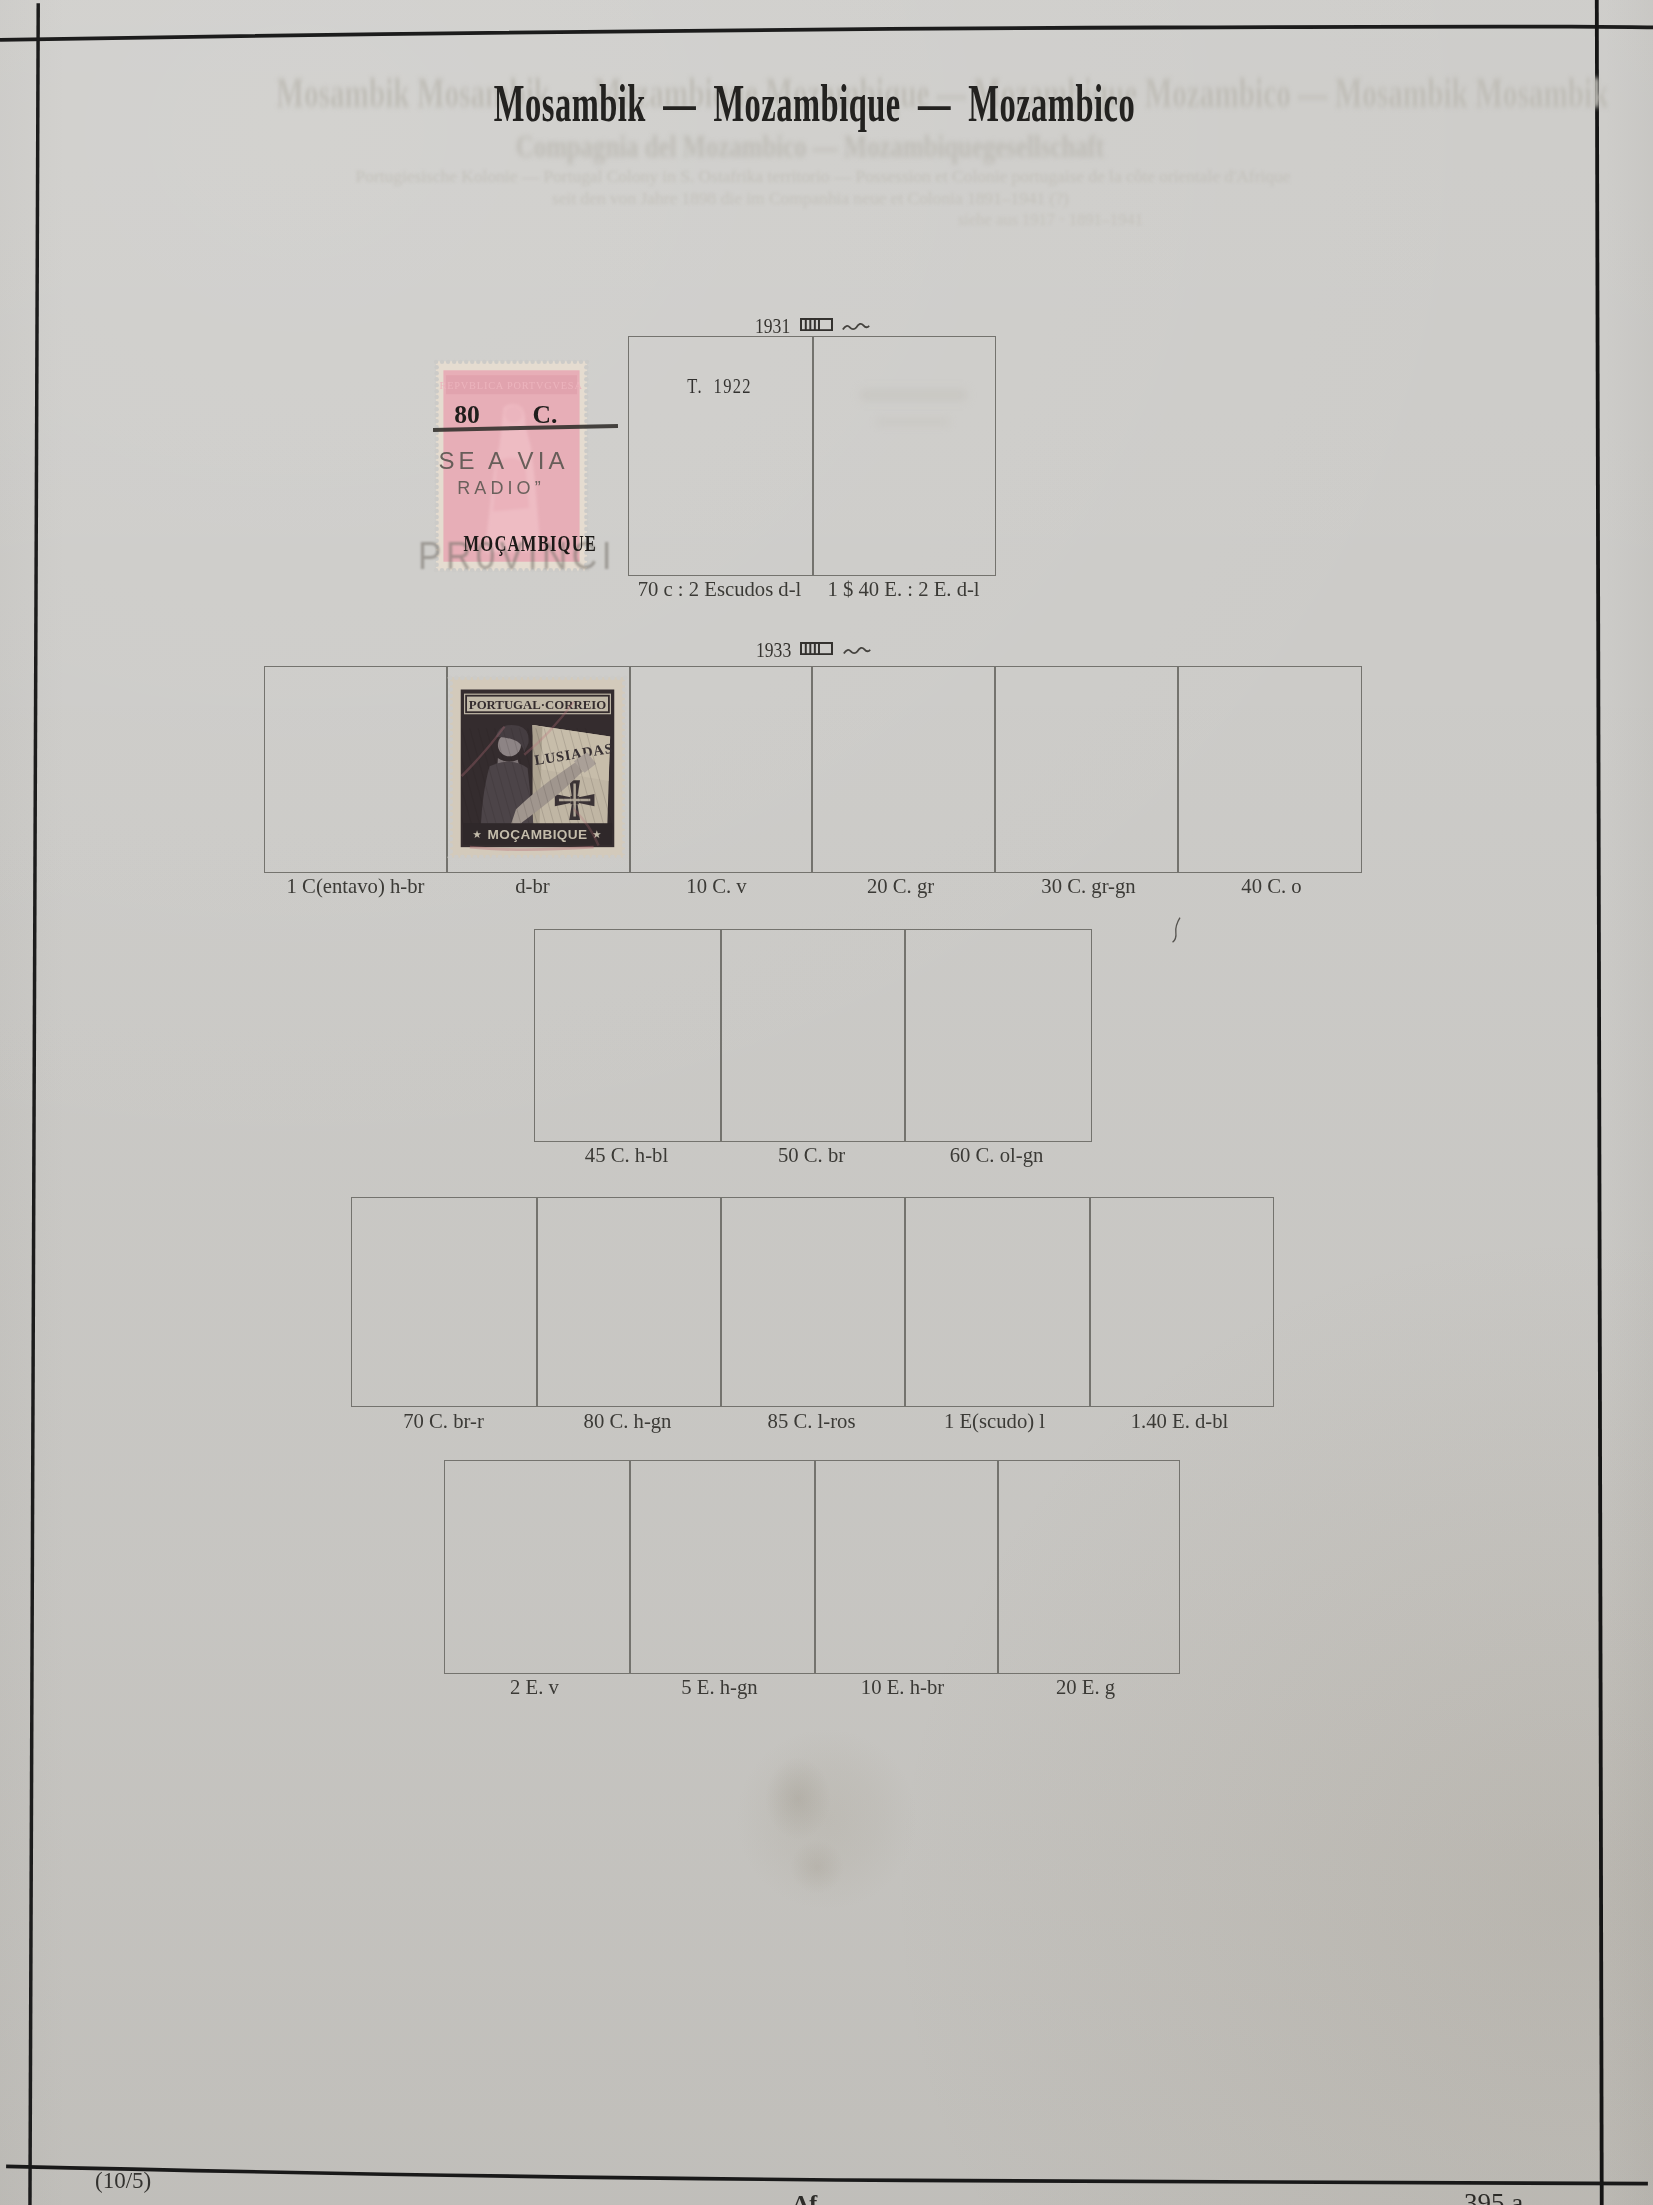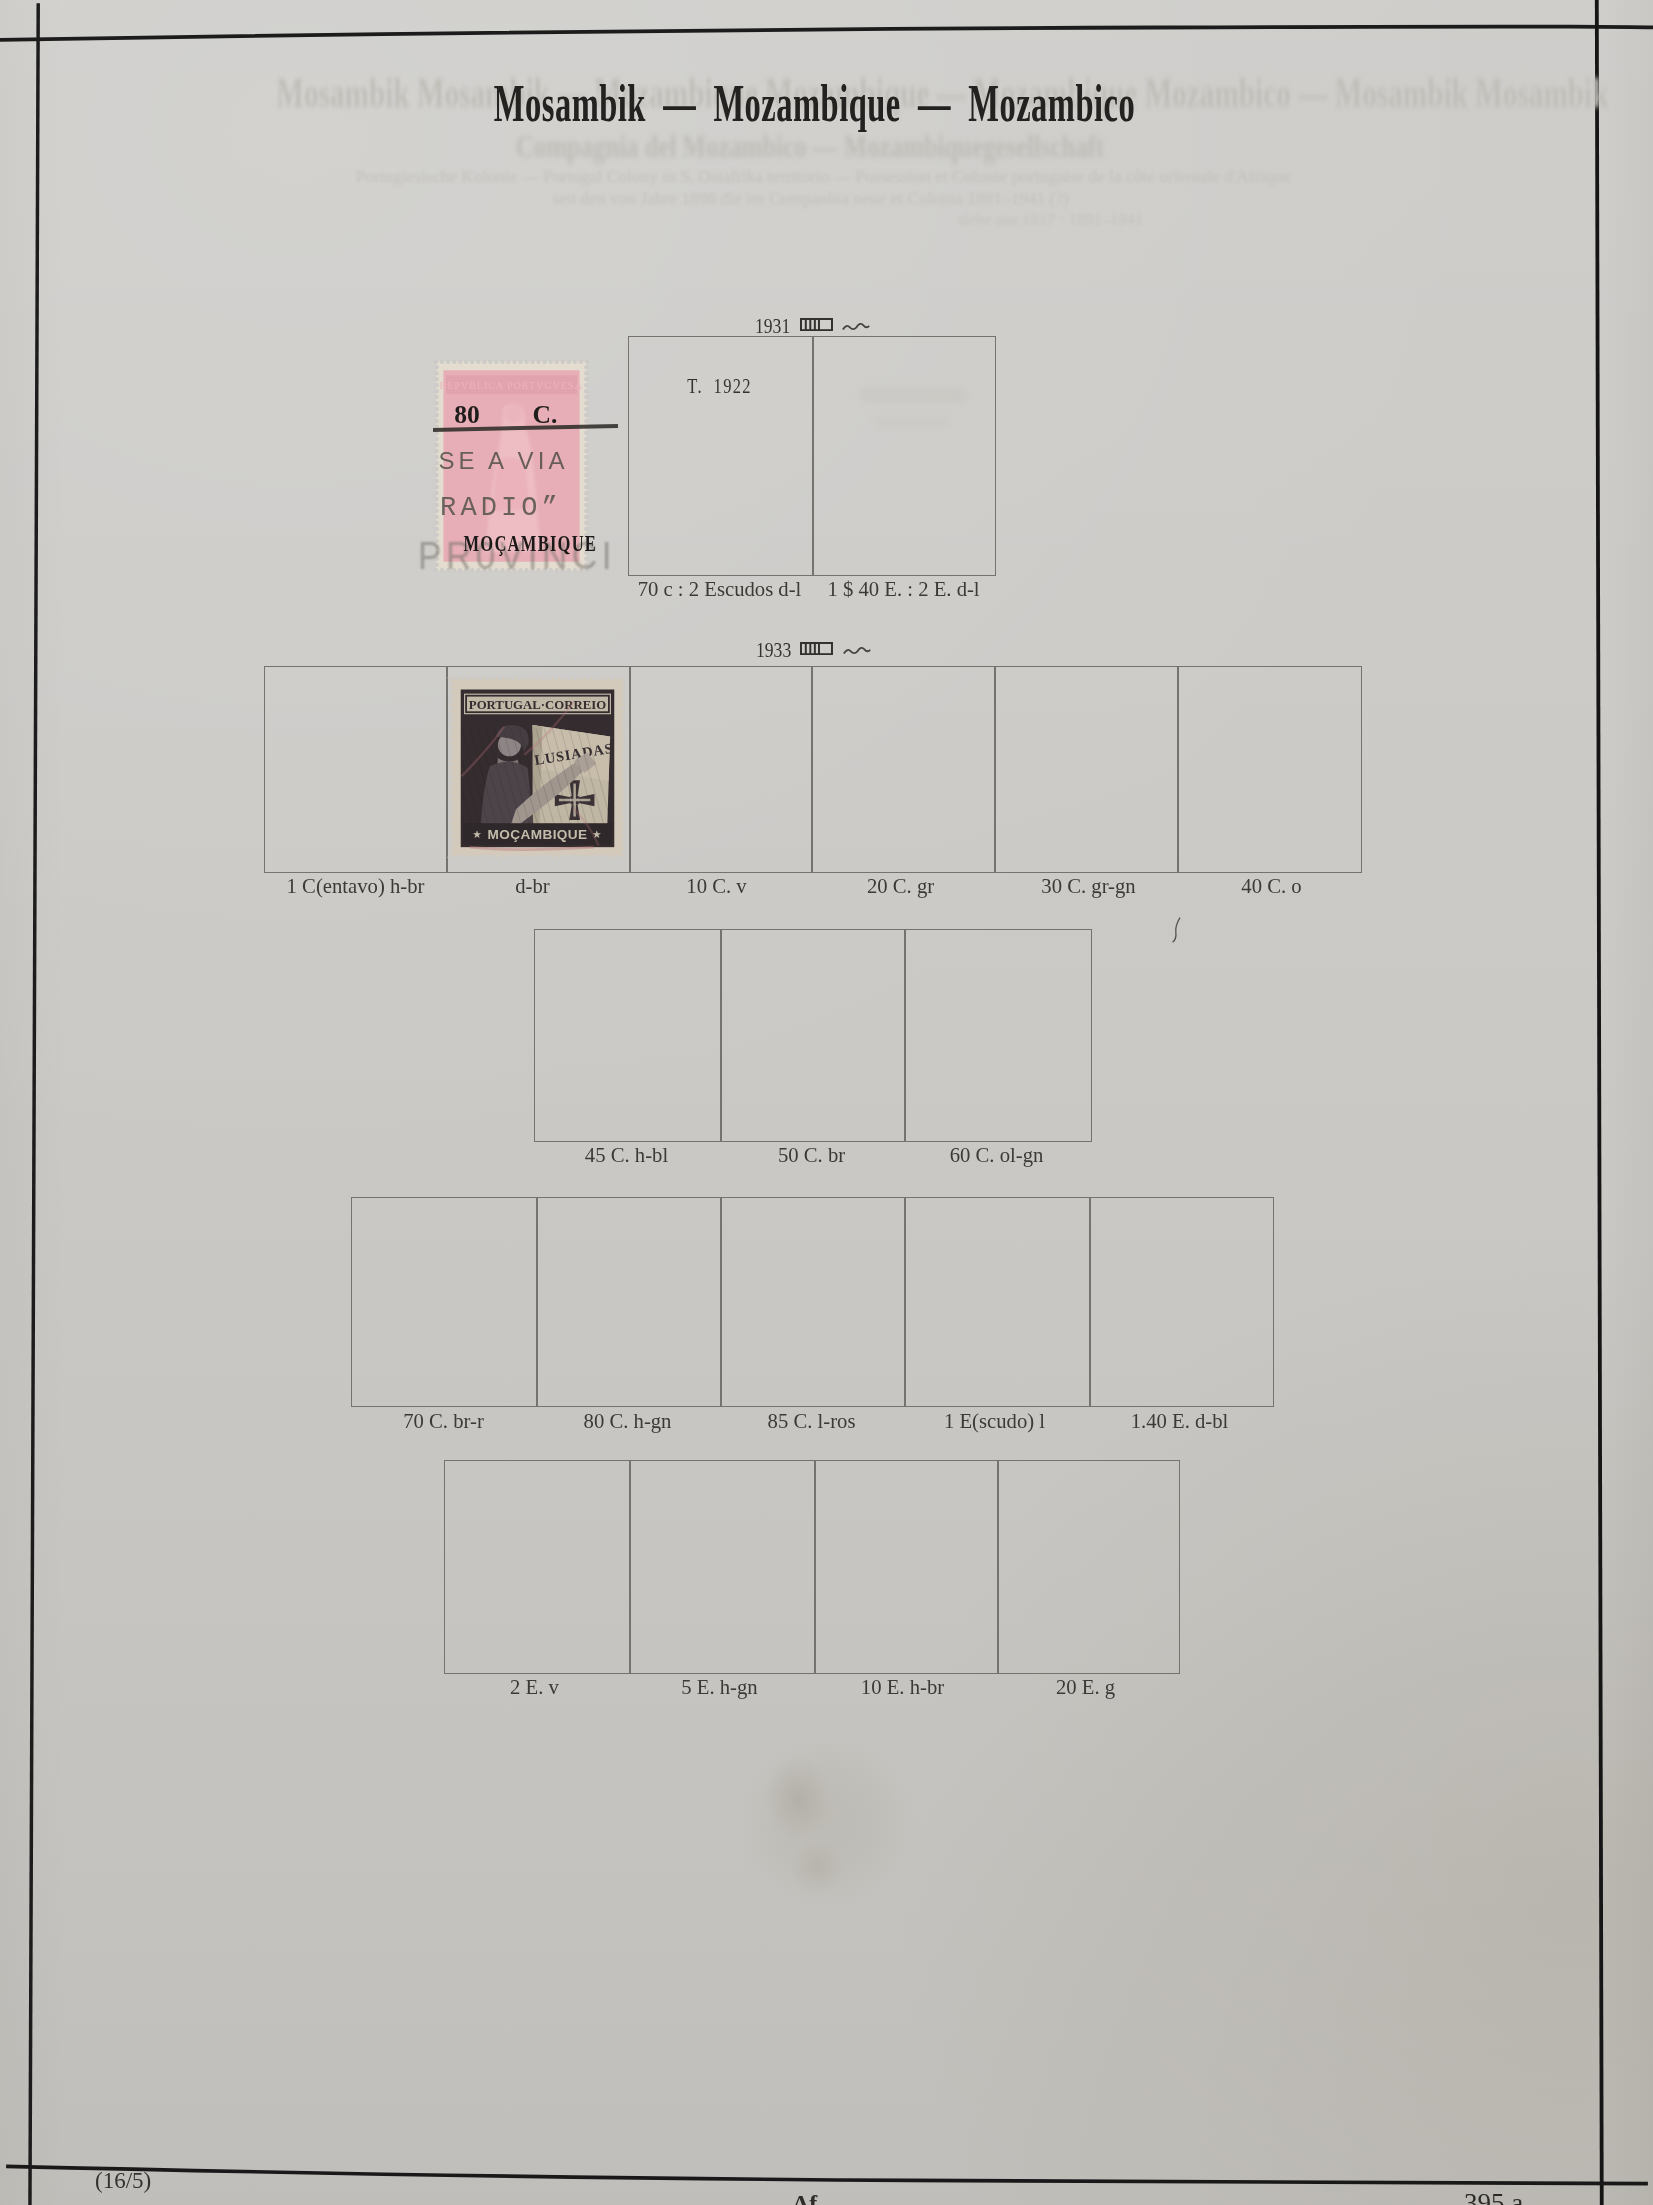--- a/index.html
+++ b/index.html
@@ -269,21 +269,21 @@
    <path d="M74 122 q18 -11 34 2 l5 54 l-44 4z" fill="#efb6bf"></path>
   </g>
   <text x="22" y="75" font-family="Liberation Serif, serif" font-size="31" font-weight="bold" fill="#201e1c">80</text>
   <text x="117" y="75" font-family="Liberation Serif, serif" font-size="31" font-weight="bold" fill="#201e1c">C.</text>
 </svg>
 
 <div style="position:absolute;left:433px;top:426px;width:185px;height:4.1px;background:#302d2a;transform:rotate(-1.2deg);opacity:.88"></div>
 
 <div style="position:absolute;left:433px;top:447px;width:141px;text-align:center;font-family:'Liberation Sans',sans-serif;font-size:24px;color:#5a554f;letter-spacing:4.1px;filter:blur(0.7px);opacity:.9">SE A VIA</div>
 
-<div style="position:absolute;left:437px;top:493px;width:128px;text-align:center;font-family:Liberation Mono, monospace;font-size:27px;color:#5d5852;letter-spacing:4.1px;filter:blur(0.7px);opacity:.9">RADIO”</div>
+<div style="position:absolute;left:437px;top:478px;width:128px;text-align:center;font-family:Liberation Sans, sans-serif;font-size:18px;color:#5d5852;letter-spacing:4.1px;filter:blur(0.7px);opacity:.9">RADIO”</div>
 
 <div style="position:absolute;left:418px;top:534px;width:232px;font-family:'Liberation Sans',sans-serif;font-size:39px;color:#7b766f;letter-spacing:5px;filter:blur(1.2px);opacity:.6;transform:scaleX(.9);transform-origin:left">PR0VINCI</div>
 
 <div style="position:absolute;left:444px;top:531px;width:139px;text-align:center;font-family:'Liberation Serif',serif;font-weight:bold;font-size:23px;color:#1b1917;letter-spacing:1.7px;transform:scaleX(.72)">MOÇAMBIQUE</div>
 
 <svg style="position:absolute;left:450px;top:677px;overflow:visible" width="175" height="181" viewBox="0 0 212 219">
   <rect x="0" y="0" width="212" height="219" fill="#d3cabb"></rect>
   <circle cx="0.0" cy="0.8" r="2.9" fill="#cccbc8"></circle>
       <circle cx="0.0" cy="218.2" r="2.9" fill="#cccbc8"></circle>
       <circle cx="7.6" cy="0.8" r="2.9" fill="#cccbc8"></circle>
@@ -436,20 +436,20 @@
 </svg>
 
 <div style="position:absolute;left:736px;top:1728px;width:182px;height:182px;background:radial-gradient(closest-side, rgba(140,130,108,0.12), rgba(140,130,108,0.07) 55%, rgba(140,130,108,0) 100%);border-radius:50%"></div>
 <div style="position:absolute;left:765px;top:1757px;width:66px;height:83px;background:radial-gradient(closest-side, rgba(118,108,88,0.16), rgba(118,108,88,0) 100%);border-radius:50%"></div>
 <div style="position:absolute;left:790px;top:1840px;width:54px;height:54px;background:radial-gradient(closest-side, rgba(126,114,92,0.13), rgba(126,114,92,0) 100%);border-radius:50%"></div>
 
 <svg style="position:absolute;left:1170px;top:916px" width="15" height="28" viewBox="0 0 18 34">
       <path d="M12 2 q-6 10 -5 18 q1 8 -4 12" fill="none" stroke="#55534f" stroke-width="1.6"></path>
     </svg>
 
-<div style="position:absolute;left:95px;top:2168px;font-family:'Liberation Serif',serif;font-size:23px;color:#33322f">(16/5)</div>
+<div style="position:absolute;left:95px;top:2168px;font-family:'Liberation Serif',serif;font-size:23px;color:#33322f">(10/5)</div>
 
 <div style="position:absolute;left:792px;top:2190px;font-family:'Liberation Serif',serif;font-size:24px;font-weight:bold;color:#2e2d2a">Af.</div>
 
 <div style="position:absolute;left:1464px;top:2188px;font-family:'Liberation Serif',serif;font-size:27px;color:#2b2a27">395 a</div>
 
 </div>
 
 
 </body></html>

